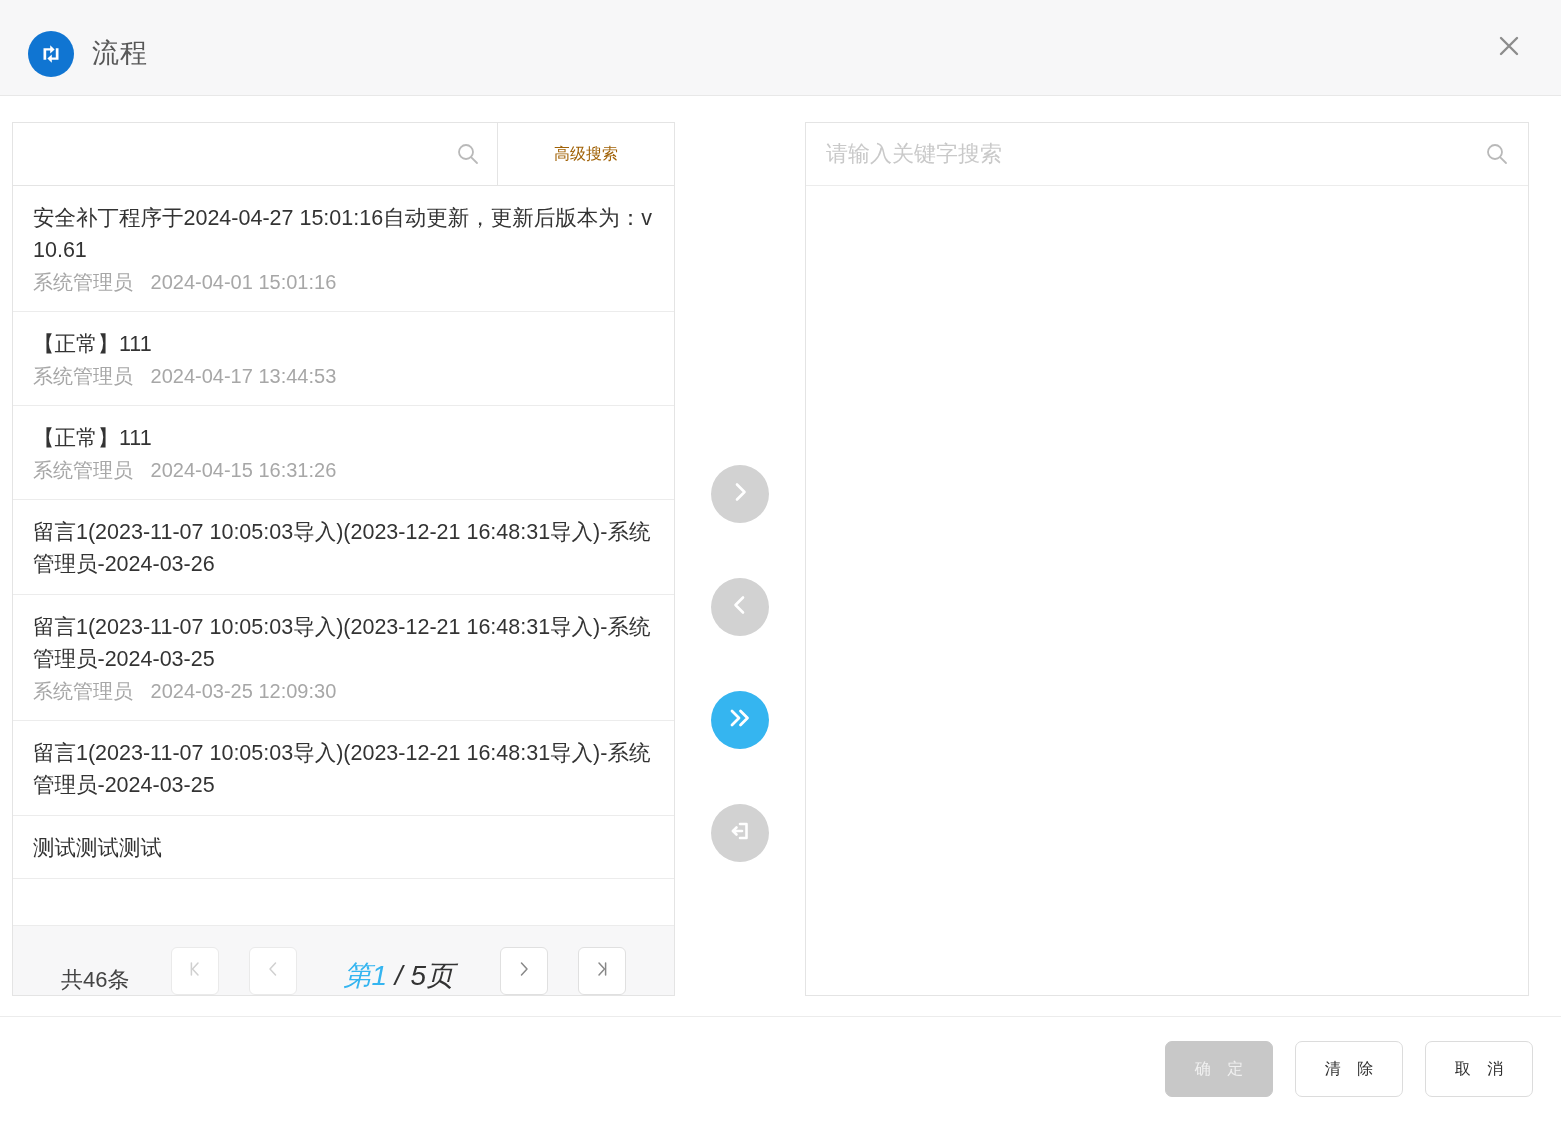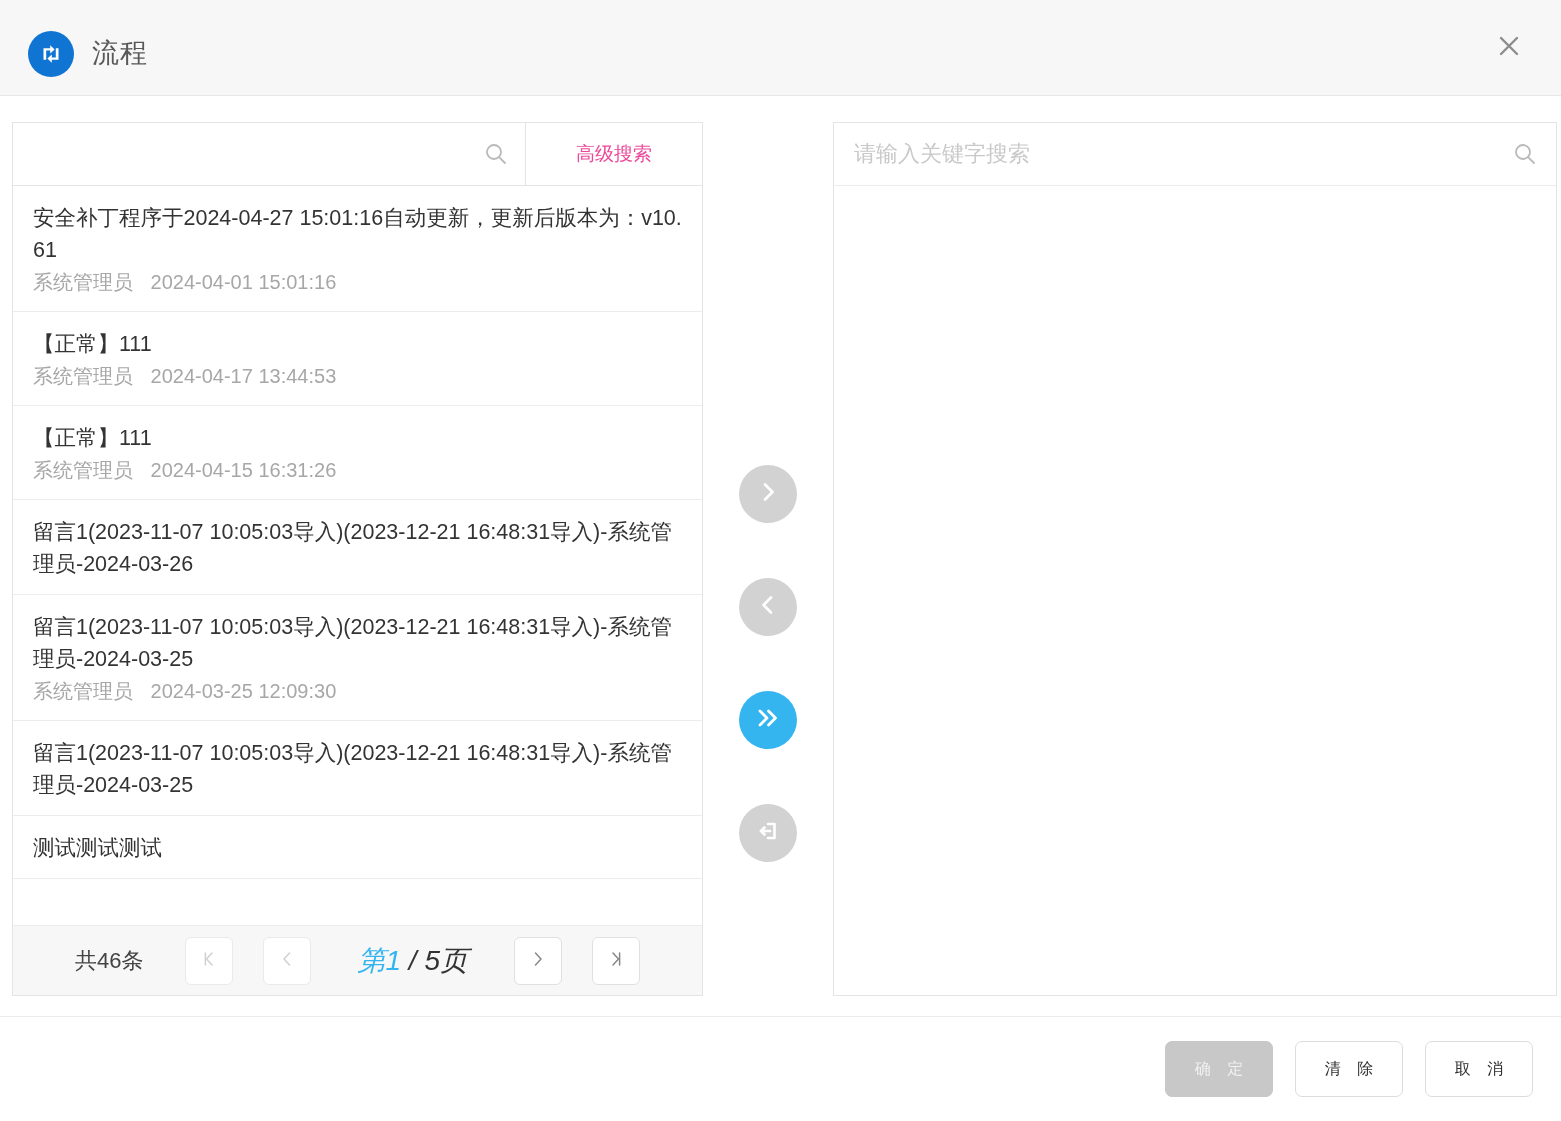--- a/index.html
+++ b/index.html
@@ -107,22 +107,22 @@
     font-family: "Liberation Sans", "DejaVu Sans", sans-serif;
     background: transparent;
   }
   .search-field input::placeholder { color: #c4c4c4; }
   .icon-search { flex: 0 0 auto; display: flex; align-items: center; }
   .adv-search {
     flex: 0 0 176px;
     display: flex;
     align-items: center;
     justify-content: center;
-    font-size: 19px;
-    color: #ec4899;
+    font-size: 16px;
+    color: #a16207;
     cursor: pointer;
     user-select: none;
   }
 
   .list {
     flex: 1 1 auto;
     overflow: hidden;
   }
   .list-item {
     padding: 16px 18px 14px 20px;
@@ -142,21 +142,21 @@
     margin-top: 1px;
   }
   .item-meta .meta-time { margin-left: 12px; }
 
   .pager {
     flex: 0 0 70px;
     height: 70px;
     background: #f7f7f8;
     border-top: 1px solid #ececec;
     display: flex;
-    align-items: center;
+    align-items: flex-end;
     justify-content: center;
     gap: 30px;
   }
   .pager-total {
     font-size: 22px;
     color: #444444;
     margin-right: 12px;
   }
   .pg-btn {
     width: 48px;
@@ -198,21 +198,21 @@
     display: flex;
     align-items: center;
     justify-content: center;
     cursor: pointer;
   }
   .xfer-btn.active { background: #35b5f0; }
 
   
   .right-panel {
     flex: 0 0 724px;
-    margin-right: 4px;
+    margin-right: 32px;
     border: 1px solid #e4e4e4;
     background: #ffffff;
     height: 874px;
     display: flex;
     flex-direction: column;
   }
   .right-search {
     height: 63px;
     flex: 0 0 63px;
     display: flex;

